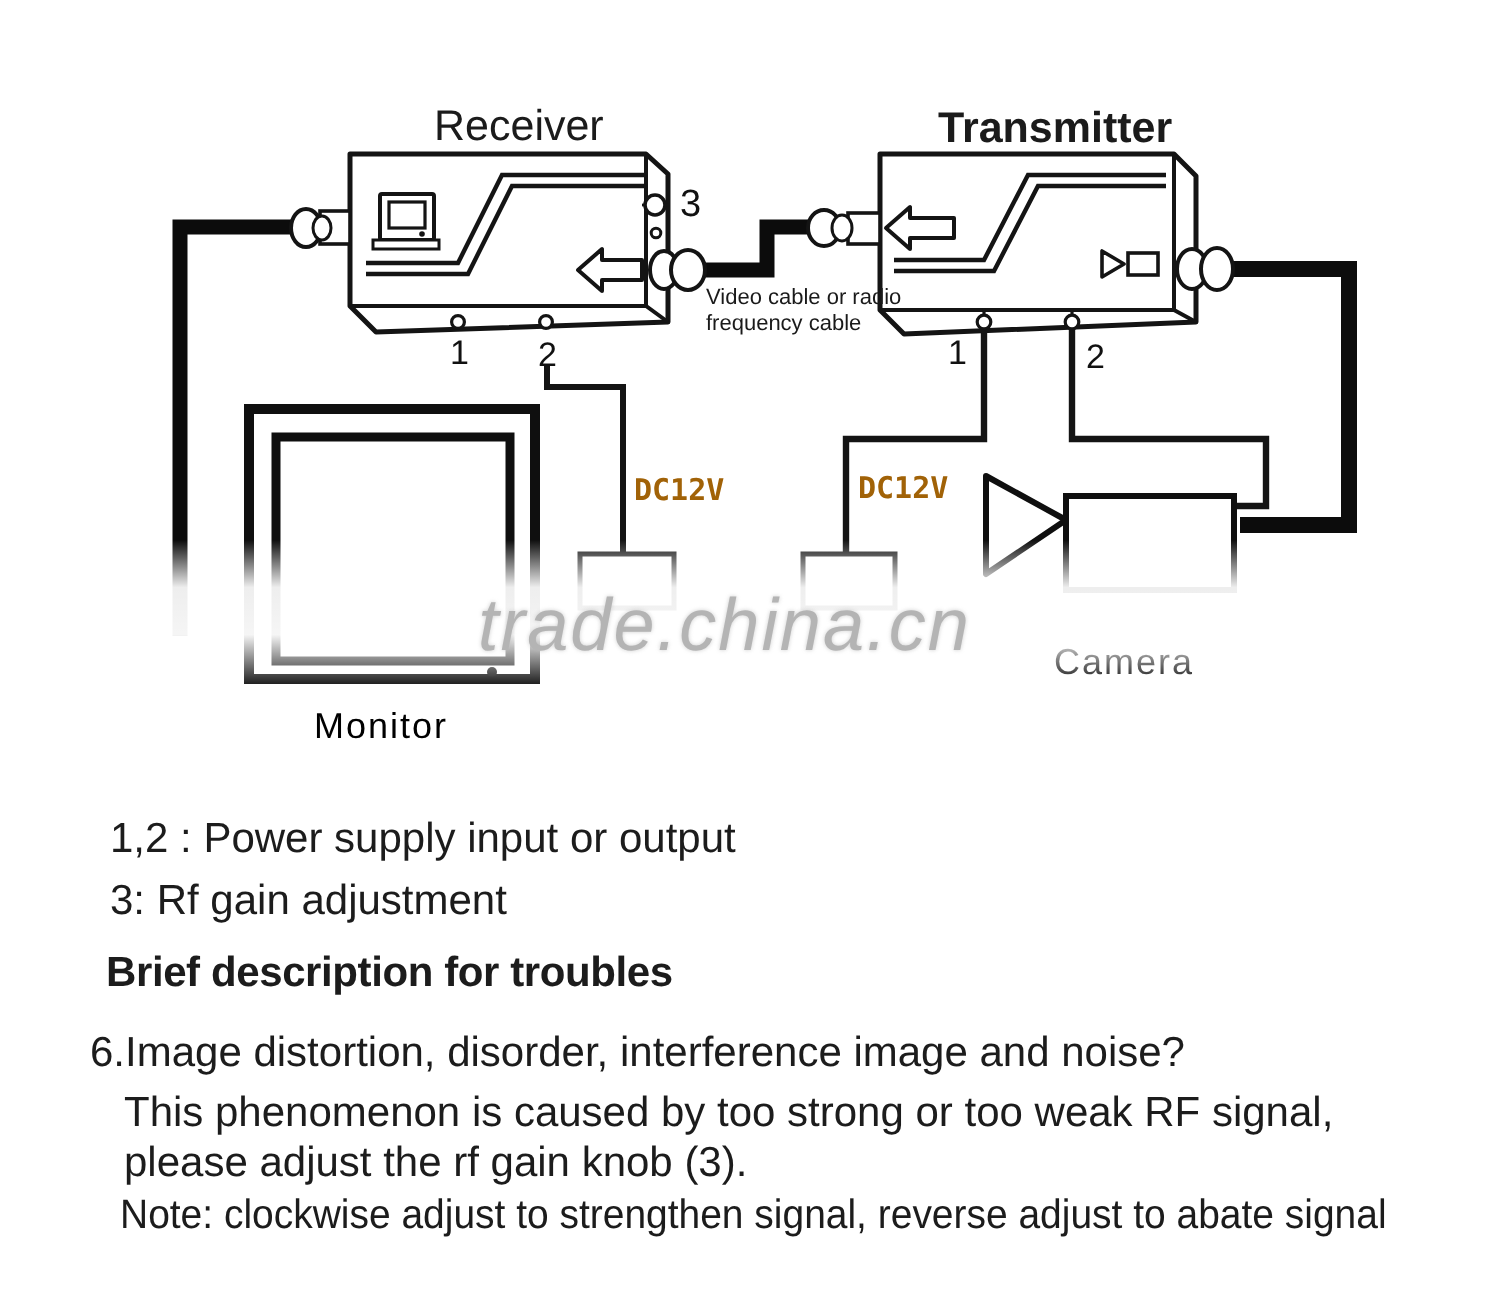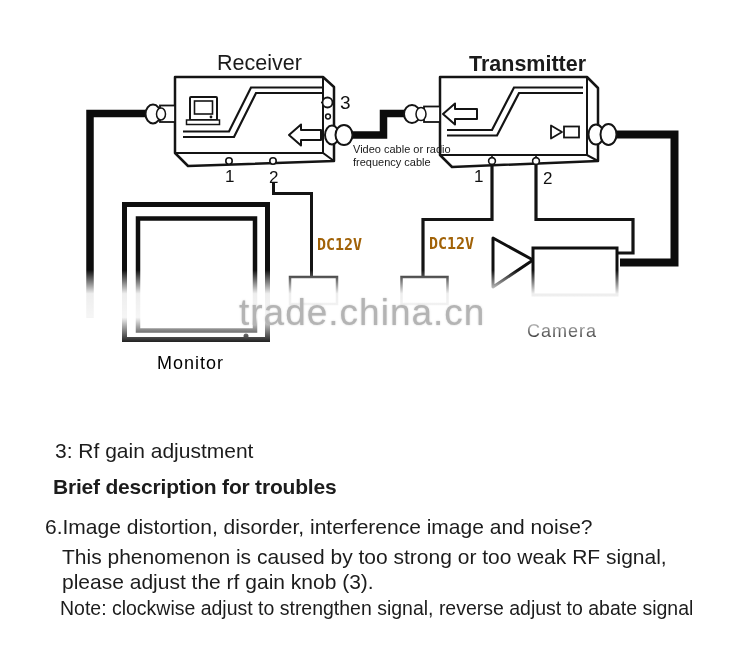--- a/index.html
+++ b/index.html
@@ -18,21 +18,21 @@
     position:absolute;left:0;top:270px;width:750px;height:74px;z-index:3;pointer-events:none;
     background:linear-gradient(to bottom,
       rgba(255,255,255,0) 0%,
       rgba(255,255,255,0.93) 32%,
       rgba(255,255,255,0.96) 64%,
       rgba(255,255,255,0) 100%);
   }
   .watermark{
     position:absolute;left:239px;top:292px;z-index:4;
     font-size:37px;letter-spacing:1px;color:#b4b4b4;
-    text-shadow:0 0 2px rgba(185,185,185,0.7);white-space:nowrap;
+    text-shadow:0 0 2px rgba(185,185,185,0.7);white-space:nowrap;font-style:italic;
   }
   .note{position:absolute;z-index:5;color:#1c1c1c;font-size:21px;white-space:nowrap;}
   .note-bold{font-weight:700;letter-spacing:-0.2px;}
   .note-cond{font-size:20.5px;transform:scaleX(0.95);transform-origin:left top;}
 </style>
 </head>
 <body>
 
 <div id="stage">
 
@@ -160,19 +160,20 @@
 
   <div class="dlabel dc" style="left:317px;top:238px;">DC12V</div>
   <div class="dlabel dc" style="left:429px;top:237px;">DC12V</div>
 
   <div class="dlabel device" style="left:157px;top:354px;">Monitor</div>
   <div class="dlabel device" style="left:527px;top:322px;">Camera</div>
 
   <div class="fade-band"></div>
   <div class="watermark">trade.china.cn</div>
 
+  <div class="note" style="left:55px;top:408px;">1,2 : Power supply input or output</div>
   <div class="note" style="left:55px;top:439px;">3: Rf gain adjustment</div>
   <div class="note note-bold" style="left:53px;top:475px;">Brief description for troubles</div>
   <div class="note" style="left:45px;top:515px;">6.Image distortion, disorder, interference image and noise?</div>
   <div class="note" style="left:62px;top:545px;">This phenomenon is caused by too strong or too weak RF signal,</div>
   <div class="note" style="left:62px;top:570px;">please adjust the rf gain knob (3).</div>
   <div class="note note-cond" style="left:60px;top:596px;">Note: clockwise adjust to strengthen signal, reverse adjust to abate signal</div>
 </div>
 
 </body></html>

